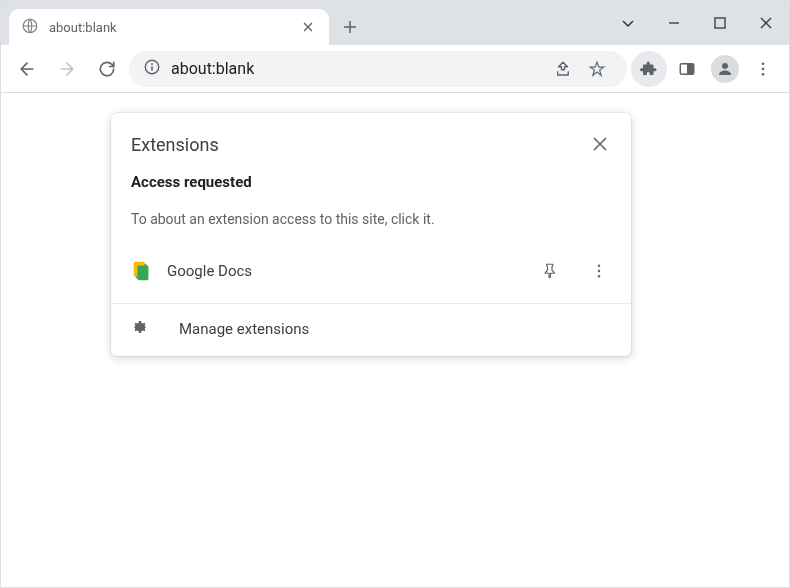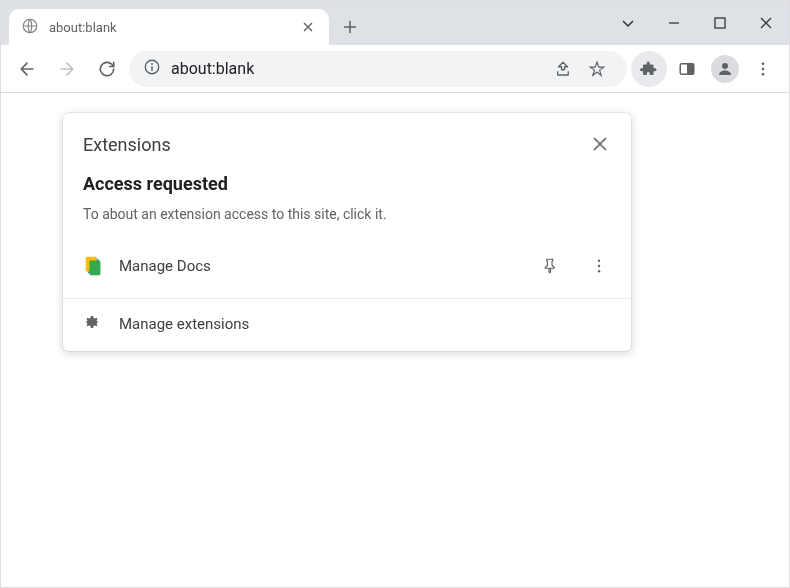--- a/index.html
+++ b/index.html
@@ -146,21 +146,21 @@
       top: 92px; left: 0; right: 0; bottom: 0;
       background: #fff;
       z-index: 1;
     }
     
     
     .popup {
       position: absolute;
       top: 112px;
       right: 158px;
-      width: 568px;
+      width: 520px;
       background: #fff;
       border-radius: 6px;
       box-shadow: 0 2px 10px rgba(0,0,0,0.18), 0 0 0 1px rgba(0,0,0,0.05);
       z-index: 10;
       padding-bottom: 0;
     }
     .popup-header {
       display: flex;
       align-items: center;
       padding: 16px 16px 8px 20px;
@@ -174,24 +174,24 @@
     .popup-close {
       width: 30px; height: 30px;
       display:flex;align-items:center;justify-content:center;
       color:#5f6368;
       border-radius:50%;
     }
     .popup-section {
       padding: 6px 20px 16px 20px;
     }
     .section-heading {
-      font-size: 18px;
+      font-size: 15px;
       font-weight: 700;
       color: #202124;
-      margin-bottom: 12px;
+      margin-bottom: 20px;
     }
     .section-desc {
       font-size: 14px;
       color: #5f6368;
     }
     .ext-row {
       display: flex;
       align-items: center;
       padding: 10px 14px 14px 20px;
       gap: 14px;
@@ -207,21 +207,21 @@
     }
     .ext-pin, .ext-more {
       width: 36px; height: 36px;
       display:flex;align-items:center;justify-content:center;
       color:#5f6368;
     }
     .manage-row {
       display: flex;
       align-items: center;
       padding: 14px 20px 16px 20px;
-      gap: 18px;
+      gap: 30px;
     }
     .manage-label {
       font-size: 15px;
       color: #3c4043;
     }
   </style>
 </head>
 <body>
 
 <div class="watermark">
@@ -366,21 +366,21 @@
     <div class="section-desc">To about an extension access to this site, click it.</div>
   </div>
   <div class="ext-row">
     <div class="ext-icon">
       <svg width="22" height="22" viewBox="0 0 24 24">
         <rect x="5" y="4" width="12" height="16" rx="1.5" fill="#4285F4"></rect>
         <rect x="3" y="2" width="12" height="16" rx="1.5" fill="#FBBC05"></rect>
         <rect x="7" y="6" width="12" height="16" rx="1.5" fill="#34A853"></rect>
       </svg>
     </div>
-    <div class="ext-name">Manage Docs</div>
+    <div class="ext-name">Google Docs</div>
     <div class="ext-pin">
       <svg width="18" height="18" viewBox="0 0 24 24">
           <path d="M15 3h-6v2l1 1v5l-3 3v1h5v5l1 1 1-1v-5h5v-1l-3-3V6l1-1V3z" fill="none" stroke="#5f6368" stroke-width="1.6"></path>
         </svg>
     </div>
     <div class="ext-more">
       <svg width="18" height="18" viewBox="0 0 24 24">
           <circle cx="12" cy="5" r="1.6" fill="#5f6368"></circle>
           <circle cx="12" cy="12" r="1.6" fill="#5f6368"></circle>
           <circle cx="12" cy="19" r="1.6" fill="#5f6368"></circle>

